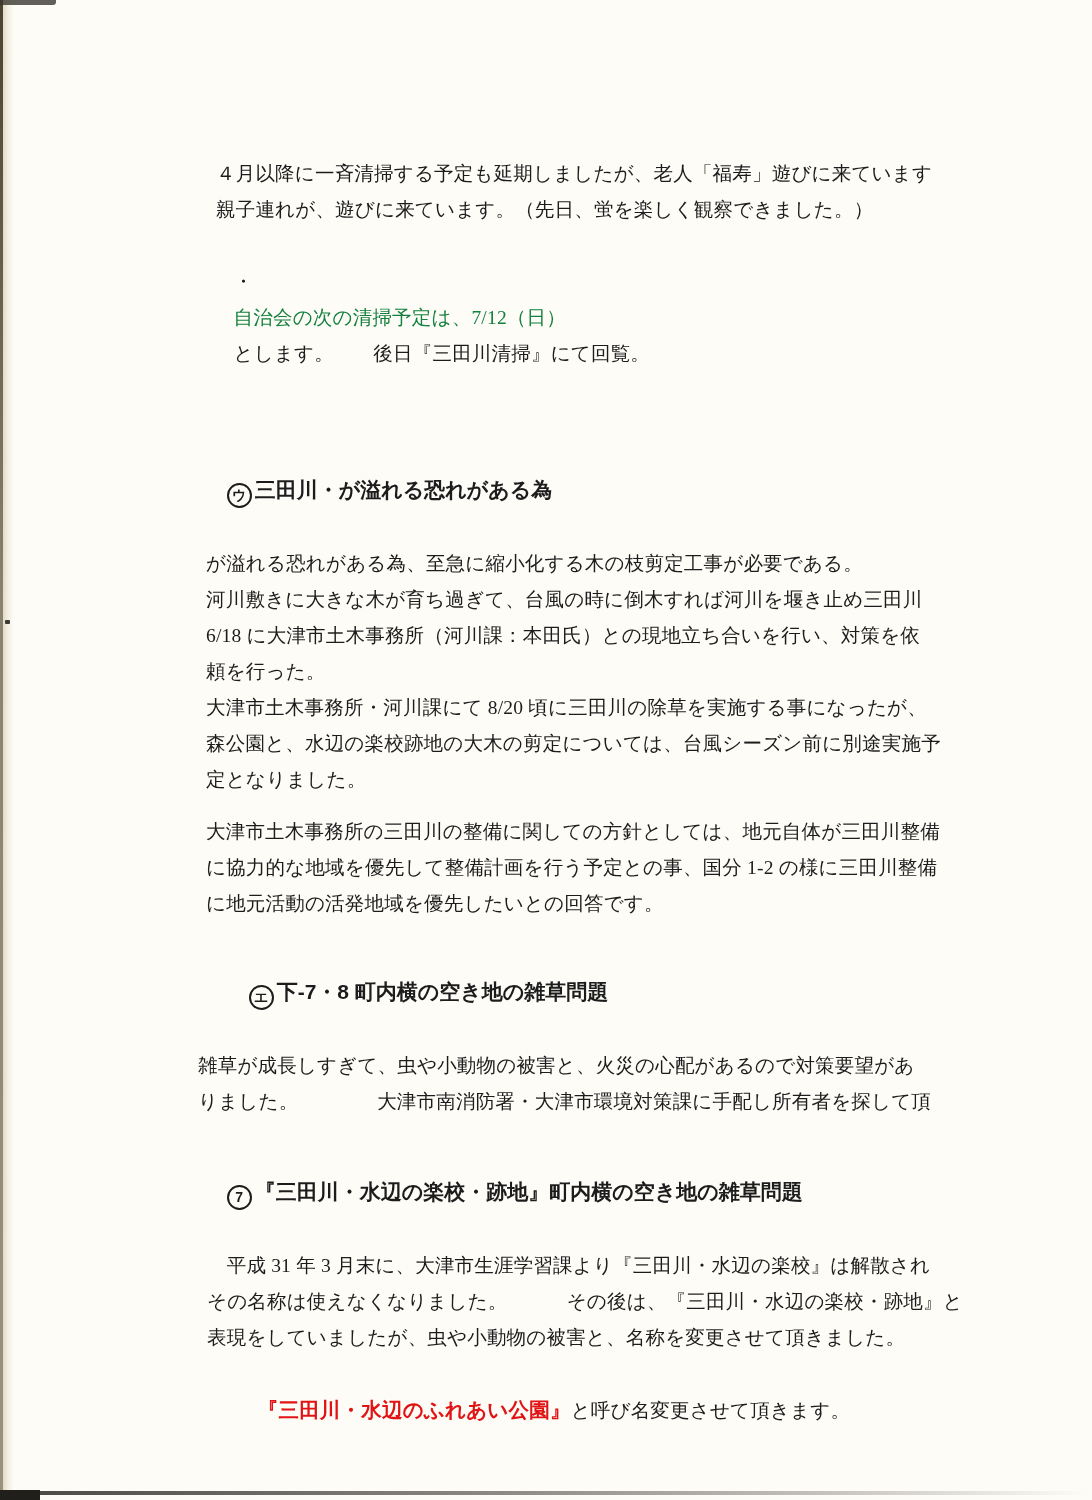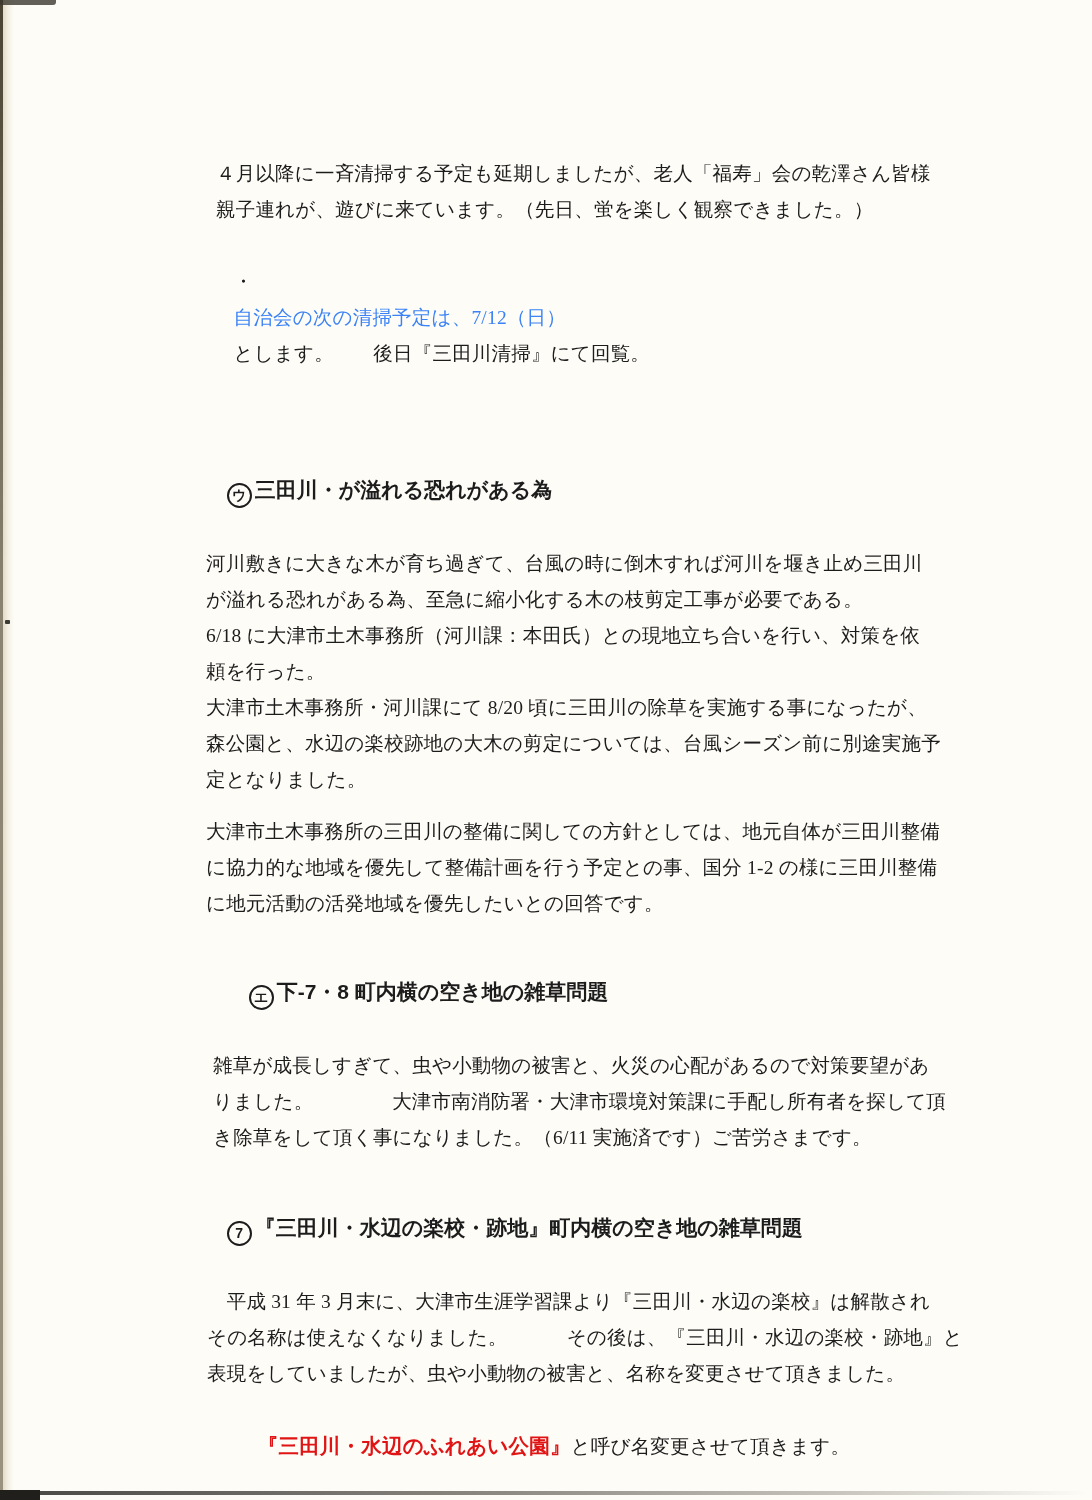--- a/index.html
+++ b/index.html
@@ -65,89 +65,88 @@
     display: inline-flex;
     align-items: center; justify-content: center;
     box-sizing: border-box;
     width: 25px; height: 25px;
     border: 2px solid #1c1c1c;
     border-radius: 50%;
     font-size: 14px; line-height: 1;
     vertical-align: -3px;
     margin-right: 3px;
   }
-  .red-serif { color: #3b82f6; }
+  .red-serif { color: #15803d; }
   .red-gothic {
     color: #e01414;
     font-family: "Liberation Sans", "DejaVu Sans", sans-serif;
     font-weight: bold;
     font-size: 20.5px;
   }
   
   .intro-block { margin-left: 36px; }
   .schedule-line { margin-left: -23px; }
   .sec-c-heading { margin-top: 28px; }
   .sec-c-body { margin-left: 26px; margin-top: 2px; }
   .para-gap { height: 16px; }
   .sec-e-heading { margin-top: 16px; margin-left: 22px; }
-  .sec-e-body { margin-left: 33px; margin-top: 2px; }
+  .sec-e-body { margin-left: 18px; margin-top: 2px; }
   .sec-7-heading { margin-top: 18px; }
   .sec-7-body { margin-left: 27px; margin-top: 2px; }
 </style>
 </head>
 <body>
 
 <div class="page">
 
   <div class="edge-left-strip"></div>
   <div class="edge-left-line"></div>
   <div class="edge-top-smudge"></div>
   <div class="speck-dot"></div>
   <div class="edge-bottom-line"></div>
   <div class="edge-bottom-corner"></div>
 
   <div class="content">
 
     <section class="intro-block">
-      <div class="line">４月以降に一斉清掃する予定も延期しましたが、老人「福寿」会の乾澤さん皆様</div>
+      <div class="line">４月以降に一斉清掃する予定も延期しましたが、老人「福寿」遊びに来ています</div>
       <div class="line">親子連れが、遊びに来ています。（先日、蛍を楽しく観察できました。）</div>
       <div class="line schedule-line">
         <span>・</span>
         <span class="red-serif">自治会の次の清掃予定は、7/12（日）</span>
         <span>とします。　　後日『三田川清掃』にて回覧。</span>
       </div>
     </section>
 
     <section>
       <h2 class="heading sec-c-heading">
         <span class="circle-marker"><span>ウ</span></span><span>三田川・が溢れる恐れがある為</span>
       </h2>
       <div class="sec-c-body">
+        <div class="line">が溢れる恐れがある為、至急に縮小化する木の枝剪定工事が必要である。</div>
         <div class="line">河川敷きに大きな木が育ち過ぎて、台風の時に倒木すれば河川を堰き止め三田川</div>
-        <div class="line">が溢れる恐れがある為、至急に縮小化する木の枝剪定工事が必要である。</div>
         <div class="line">6/18 に大津市土木事務所（河川課：本田氏）との現地立ち合いを行い、対策を依</div>
         <div class="line">頼を行った。</div>
         <div class="line">大津市土木事務所・河川課にて 8/20 頃に三田川の除草を実施する事になったが、</div>
         <div class="line">森公園と、水辺の楽校跡地の大木の剪定については、台風シーズン前に別途実施予</div>
         <div class="line">定となりました。</div>
         <div class="para-gap"></div>
         <div class="line">大津市土木事務所の三田川の整備に関しての方針としては、地元自体が三田川整備</div>
         <div class="line">に協力的な地域を優先して整備計画を行う予定との事、国分 1-2 の様に三田川整備</div>
         <div class="line">に地元活動の活発地域を優先したいとの回答です。</div>
       </div>
     </section>
 
     <section>
       <h2 class="heading sec-e-heading">
         <span class="circle-marker"><span>エ</span></span><span>下-7・8 町内横の空き地の雑草問題</span>
       </h2>
       <div class="sec-e-body">
         <div class="line">雑草が成長しすぎて、虫や小動物の被害と、火災の心配があるので対策要望があ</div>
         <div class="line">りました。　　　　大津市南消防署・大津市環境対策課に手配し所有者を探して頂</div>
-        <div class="line">き除草をして頂く事になりました。（6/11 実施済です）ご苦労さまです。</div>
       </div>
     </section>
 
     <section>
       <h2 class="heading sec-7-heading">
         <span class="circle-marker"><span>7</span></span><span>『三田川・水辺の楽校・跡地』町内横の空き地の雑草問題</span>
       </h2>
       <div class="sec-7-body">
         <div class="line">　平成 31 年 3 月末に、大津市生涯学習課より『三田川・水辺の楽校』は解散され</div>
         <div class="line">その名称は使えなくなりました。　　　その後は、『三田川・水辺の楽校・跡地』と</div>

